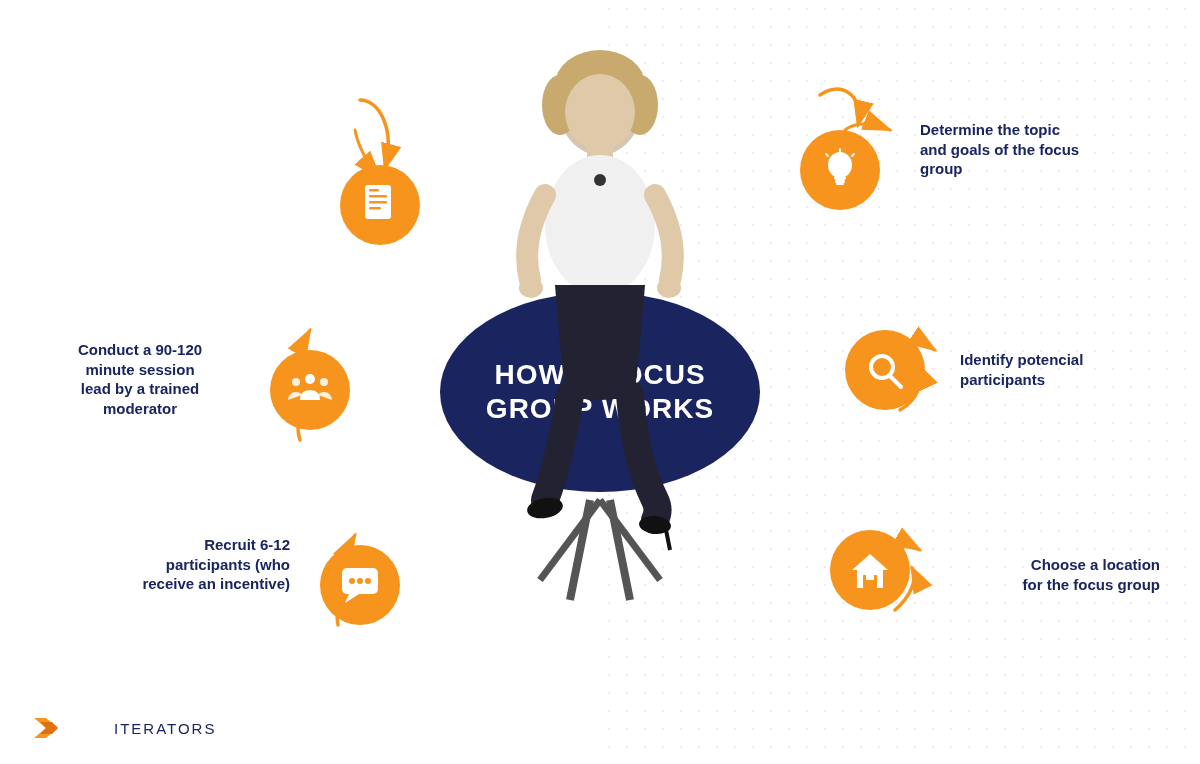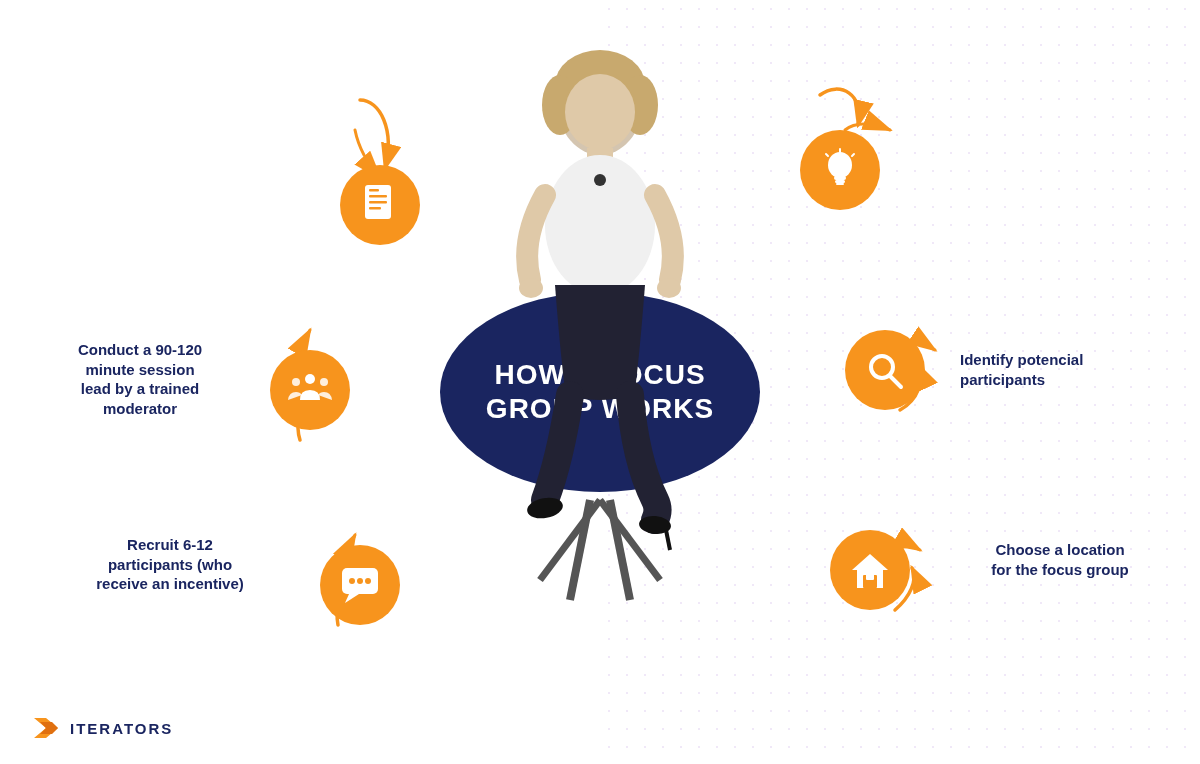--- a/index.html
+++ b/index.html
@@ -110,24 +110,25 @@
       z-index: 10;
     }
 
     .logo-icon {
       width: 32px;
       height: 32px;
     }
 
     .logo-text {
       font-size: 15px;
-      font-weight: 700;
+      font-weight: 400;
       color: #1a2560;
       letter-spacing: 2px;
       text-transform: uppercase;
+      margin-left: 44px;
     }
 
     
     
     #circle-analyze {
       top: 165px;
       left: 340px;
     }
     #label-analyze {
       top: 135px;
@@ -175,33 +176,33 @@
 
     
     #circle-recruit {
       top: 545px;
       left: 320px;
     }
     #label-recruit {
       top: 535px;
       left: 50px;
       width: 240px;
-      text-align: center;
+      text-align: right;
     }
 
     
     #circle-choose {
       top: 530px;
       right: 290px;
     }
     #label-choose {
-      top: 540px;
+      top: 555px;
       right: 40px;
       width: 200px;
-      text-align: center;
+      text-align: right;
     }
 
     
     .arrow-svg {
       position: absolute;
       z-index: 3;
       overflow: visible;
     }
   </style>
 </head>
@@ -316,20 +317,23 @@
       <ellipse cx="20" cy="17" rx="12" ry="13" fill="white"></ellipse>
       <rect x="14" y="28" width="12" height="4" rx="2" fill="white"></rect>
       <rect x="15" y="32" width="10" height="3" rx="1.5" fill="white"></rect>
       <rect x="16" y="35" width="8" height="2" rx="1" fill="white"></rect>
       <line x1="20" y1="4" x2="20" y2="1" stroke="white" stroke-width="2" stroke-linecap="round"></line>
       <line x1="8" y1="8" x2="6" y2="6" stroke="white" stroke-width="2" stroke-linecap="round"></line>
       <line x1="32" y1="8" x2="34" y2="6" stroke="white" stroke-width="2" stroke-linecap="round"></line>
     </svg>
   </div>
 
+  <div class="label" id="label-determine">
+    <span>Determine the topic<br>and goals of the focus<br>group</span>
+  </div>
 
   <div class="circle-item" id="circle-conduct">
     <svg width="44" height="36" viewBox="0 0 44 36">
 
       <circle cx="22" cy="7" r="5" fill="white"></circle>
       <path d="M12 28 Q12 18 22 18 Q32 18 32 28" fill="white"></path>
       <circle cx="8" cy="10" r="4" fill="white" opacity="0.85"></circle>
       <path d="M0 28 Q1 20 8 20 Q12 20 14 23" fill="white" opacity="0.85"></path>
       <circle cx="36" cy="10" r="4" fill="white" opacity="0.85"></circle>
       <path d="M44 28 Q43 20 36 20 Q32 20 30 23" fill="white" opacity="0.85"></path>

